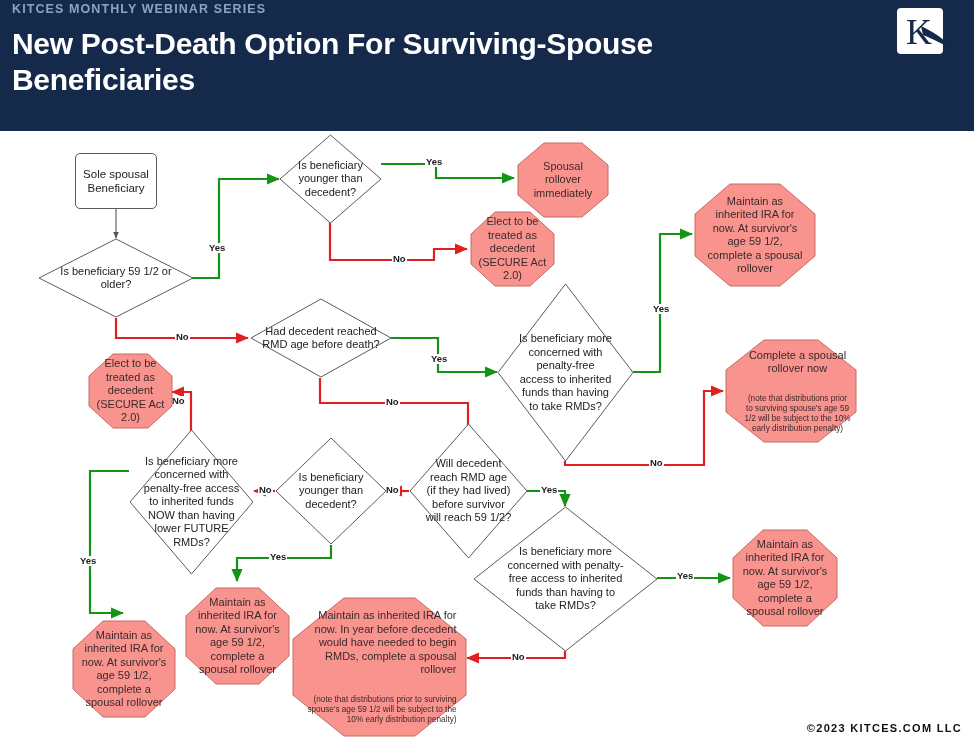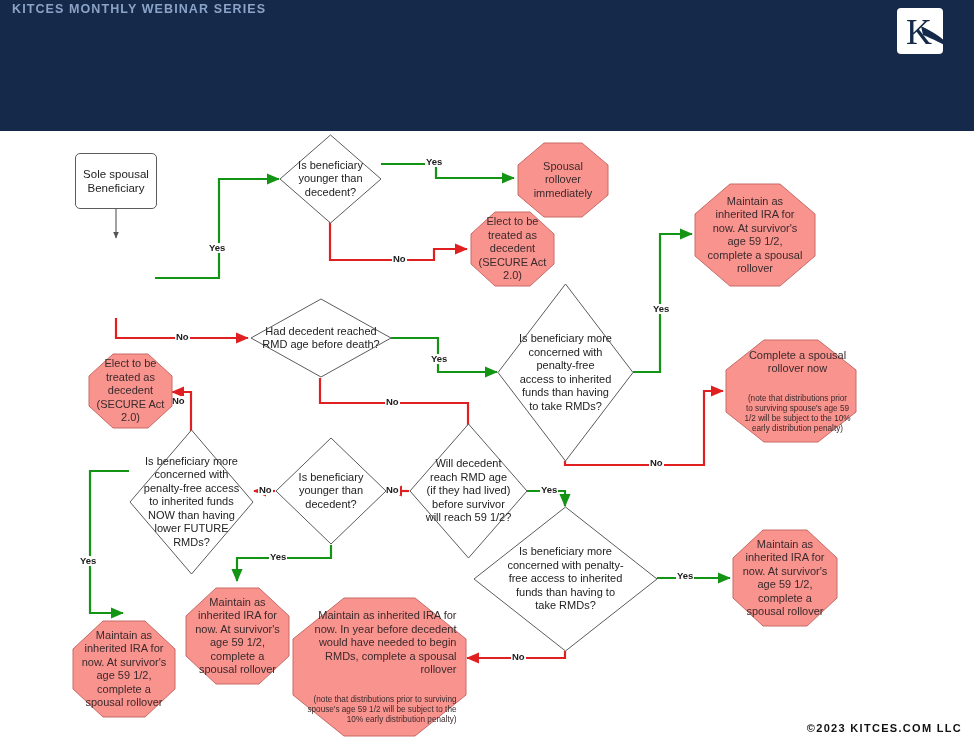--- a/index.html
+++ b/index.html
@@ -157,20 +157,21 @@
     color: #111111;
   }
 </style>
 </head>
 <body>
 
 <div id="page">
 
   <div id="header">
     <div id="eyebrow">KITCES MONTHLY WEBINAR SERIES</div>
+    <div id="title">New Post-Death Option For Surviving-Spouse Beneficiaries</div>
     <div id="logo">
       <div class="logo-plate"></div>
       <div class="logo-k">K</div>
       <svg class="logo-swash" viewBox="0 0 30 30">
         <path d="M2 4 C 16 12, 26 18, 29 25 C 24 22, 14 17, 4 13 Z" fill="#15294b"></path>
         <path d="M4 6 C 20 14, 28 20, 29 26" stroke="#15294b" stroke-width="1.6" fill="none"></path>
       </svg>
     </div>
   </div>
 
@@ -240,20 +241,26 @@
     <div class="elabel" style="left:269px; top:421px;">Yes</div>
     <div class="elabel" style="left:171px; top:265px;">No</div>
     <div class="elabel" style="left:79px; top:425px;">Yes</div>
     <div class="elabel" style="left:676px; top:440px;">Yes</div>
     <div class="elabel" style="left:511px; top:521px;">No</div>
 
     <div class="node rect" style="left:75px; top:22px; width:82px; height:56px;">
       <span class="txt">Sole spousal Beneficiary</span>
     </div>
 
+    <div class="node diamond" style="left:38px; top:107px; width:156px; height:80px;">
+      <svg class="dia-shape" viewBox="0 0 156 80" preserveAspectRatio="none">
+        <polygon points="78,1 155,40 78,79 1,40" fill="#ffffff" stroke="#5b5b5b" stroke-width="1"></polygon>
+      </svg>
+      <span class="txt">Is beneficiary 59 1/2 or older?</span>
+    </div>
 
     <div class="node diamond" style="left:279px; top:3px; width:103px; height:90px;">
       <svg class="dia-shape" viewBox="0 0 103 90" preserveAspectRatio="none">
         <polygon points="51.5,1 102,45 51.5,89 1,45" fill="#ffffff" stroke="#5b5b5b" stroke-width="1"></polygon>
       </svg>
       <span class="txt">Is beneficiary younger than decedent?</span>
     </div>
 
     <div class="node oct" style="left:517px; top:11px; width:92px; height:76px;">
       <svg class="oct-shape" viewBox="0 0 92 76" preserveAspectRatio="none">

